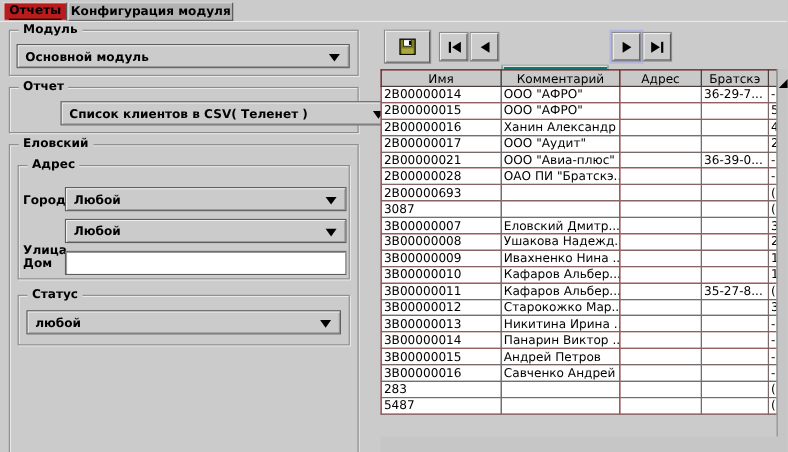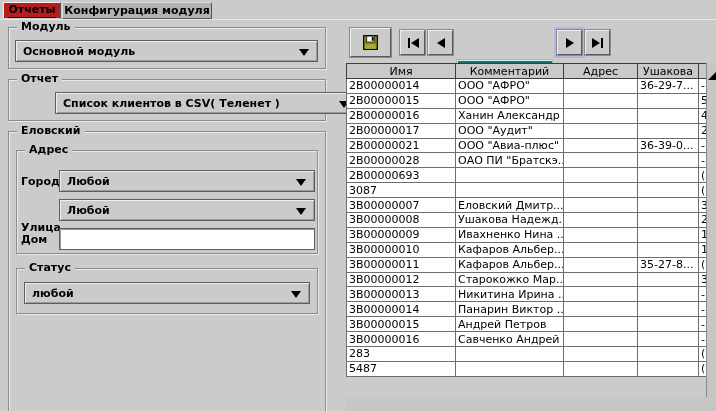--- a/index.html
+++ b/index.html
@@ -149,21 +149,21 @@
         <col class="col-comment">
         <col class="col-addr">
         <col class="col-phone">
         <col class="col-extra">
     </colgroup>
     <thead>
         <tr>
           <th style="text-align: center;">Имя</th>
           <th style="text-align: center;">Комментарий</th>
           <th style="text-align: center;">Адрес</th>
-          <th style="text-align: center;">Ушакова</th>
+          <th style="text-align: center;">Братскэ</th>
           <th style="text-align: center;"></th>
         </tr>
       </thead>
     <tbody>
         <tr>
           <td>2B00000014</td>
           <td>ООО "АФРО"</td>
           <td></td>
           <td>36-29-7...</td>
           <td>-</td>

